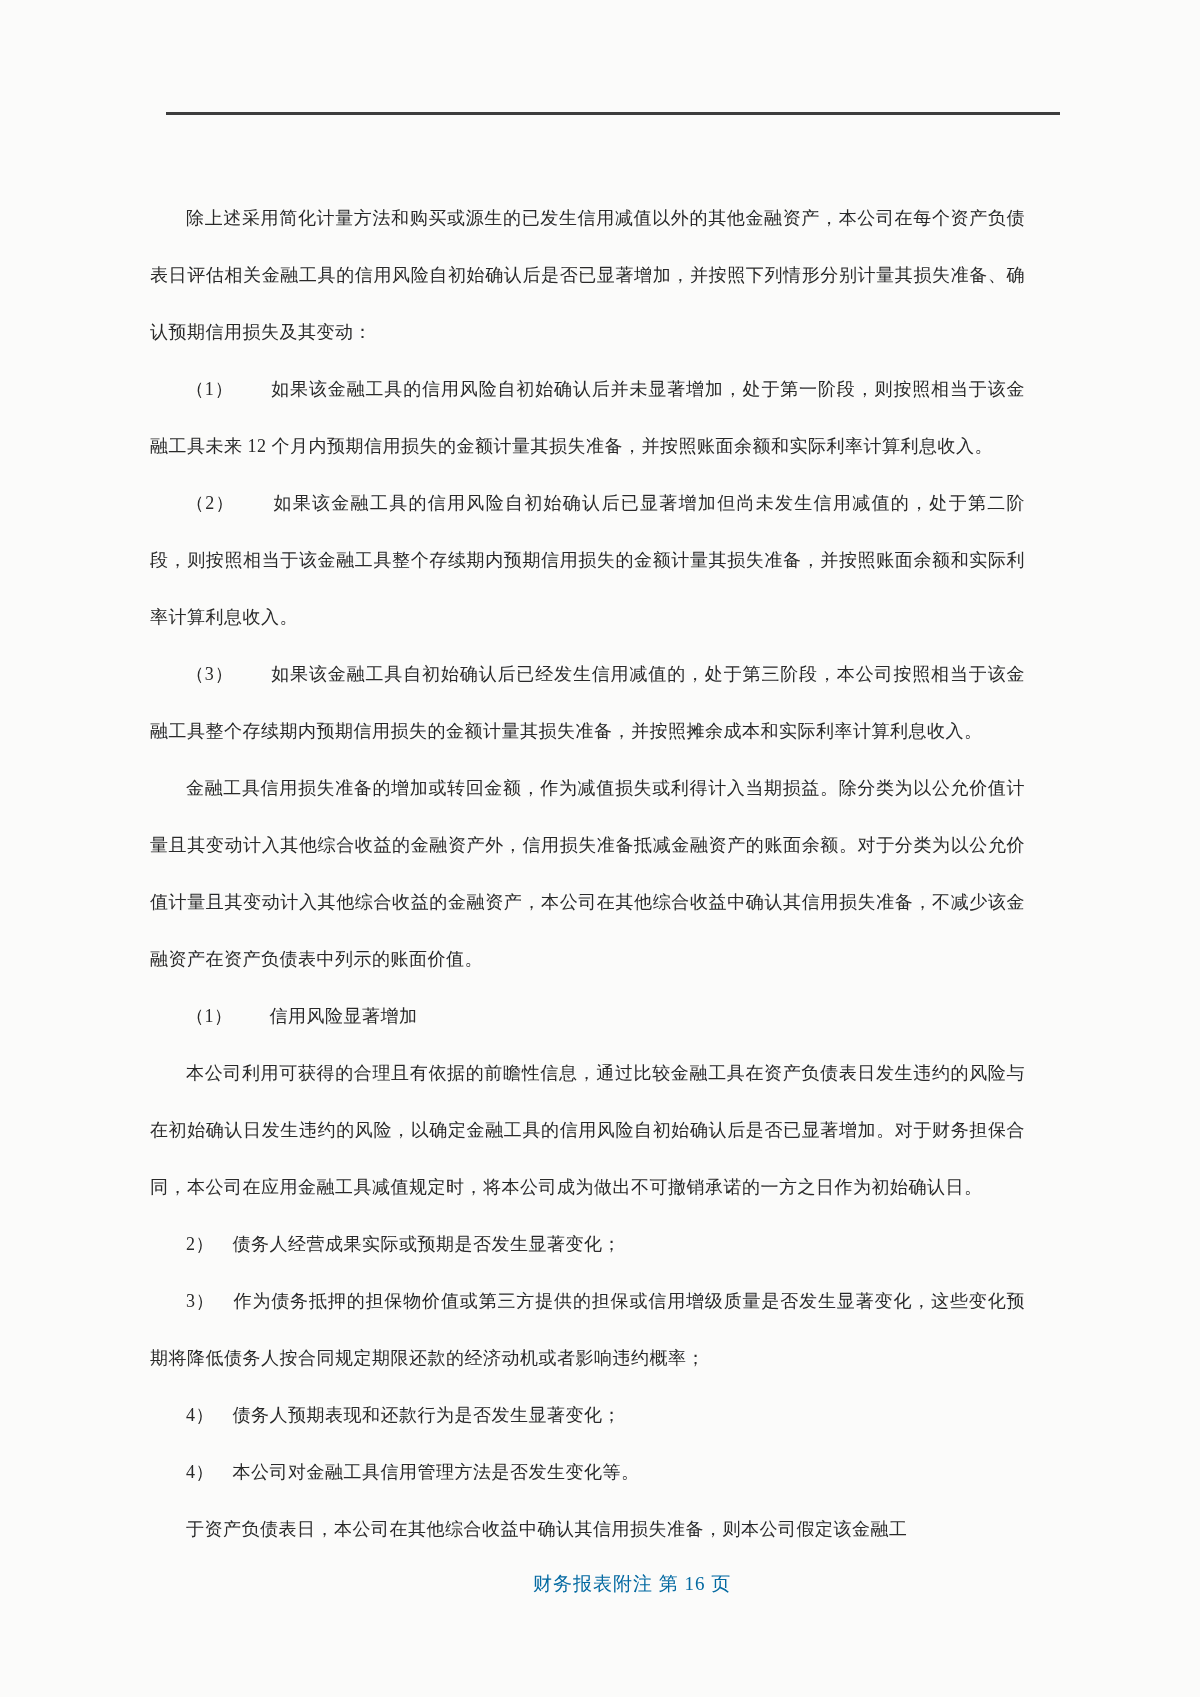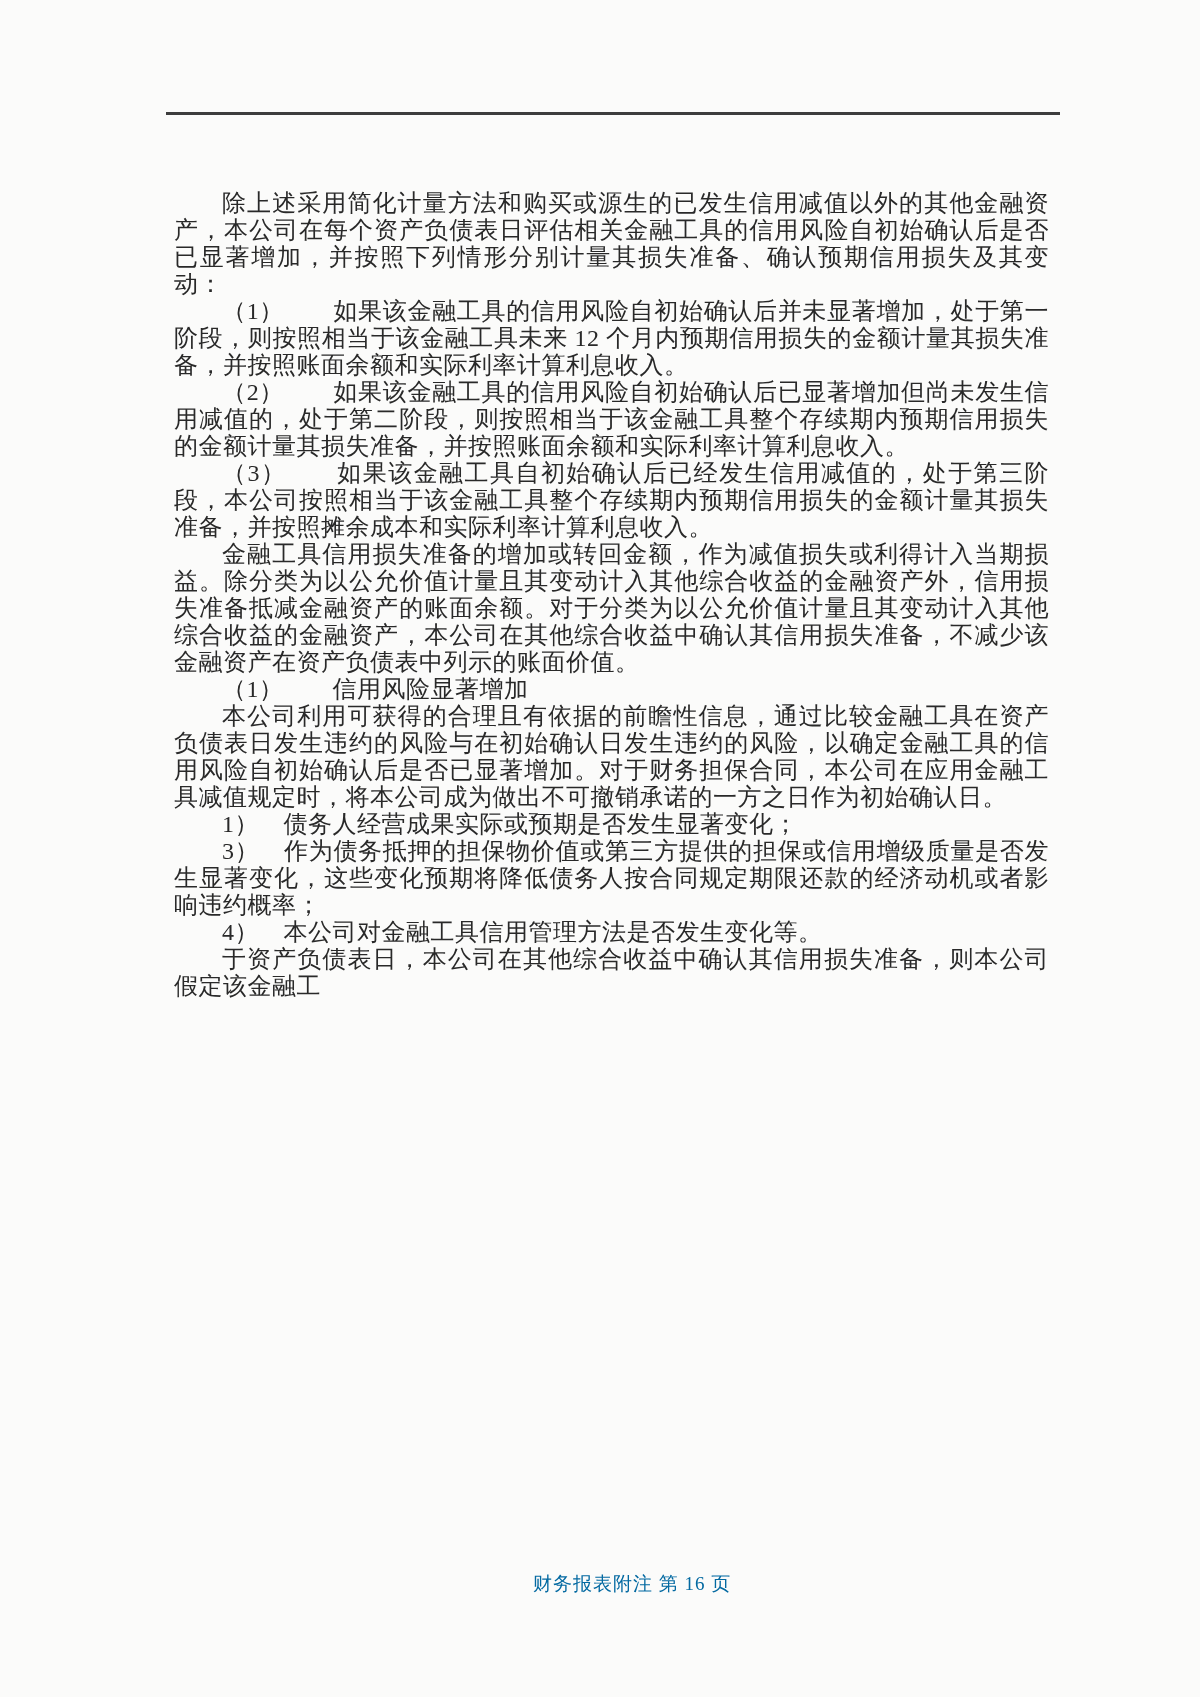--- a/index.html
+++ b/index.html
@@ -20,25 +20,25 @@
   .header-rule {
     position: absolute;
     left: 166px;
     top: 112px;
     width: 894px;
     height: 3px;
     background: #3d3d3d;
   }
   .content {
     position: absolute;
-    left: 174px;
+    left: 150px;
     top: 190px;
     width: 875px;
-    font-size: 24px;
-    line-height: 27px;
+    font-size: 18px;
+    line-height: 57px;
     text-align: justify;
     letter-spacing: 0.5px;
   }
   .content p {
     margin: 0;
     padding: 0;
     text-indent: 2em;
   }
   .footer {
     position: absolute;
@@ -60,21 +60,22 @@
   <div class="header-rule"></div>
 
   <div class="content">
     <p>除上述采用简化计量方法和购买或源生的已发生信用减值以外的其他金融资产，本公司在每个资产负债表日评估相关金融工具的信用风险自初始确认后是否已显著增加，并按照下列情形分别计量其损失准备、确认预期信用损失及其变动：</p>
     <p>（1）　　如果该金融工具的信用风险自初始确认后并未显著增加，处于第一阶段，则按照相当于该金融工具未来 12 个月内预期信用损失的金额计量其损失准备，并按照账面余额和实际利率计算利息收入。</p>
     <p>（2）　　如果该金融工具的信用风险自初始确认后已显著增加但尚未发生信用减值的，处于第二阶段，则按照相当于该金融工具整个存续期内预期信用损失的金额计量其损失准备，并按照账面余额和实际利率计算利息收入。</p>
     <p>（3）　　如果该金融工具自初始确认后已经发生信用减值的，处于第三阶段，本公司按照相当于该金融工具整个存续期内预期信用损失的金额计量其损失准备，并按照摊余成本和实际利率计算利息收入。</p>
     <p>金融工具信用损失准备的增加或转回金额，作为减值损失或利得计入当期损益。除分类为以公允价值计量且其变动计入其他综合收益的金融资产外，信用损失准备抵减金融资产的账面余额。对于分类为以公允价值计量且其变动计入其他综合收益的金融资产，本公司在其他综合收益中确认其信用损失准备，不减少该金融资产在资产负债表中列示的账面价值。</p>
     <p>（1）　　信用风险显著增加</p>
     <p>本公司利用可获得的合理且有依据的前瞻性信息，通过比较金融工具在资产负债表日发生违约的风险与在初始确认日发生违约的风险，以确定金融工具的信用风险自初始确认后是否已显著增加。对于财务担保合同，本公司在应用金融工具减值规定时，将本公司成为做出不可撤销承诺的一方之日作为初始确认日。</p>
-    <p>1）　债务人经营成果实际或预期是否发生显著变化；</p>
+    <p>2）　债务人经营成果实际或预期是否发生显著变化；</p>
     <p>3）　作为债务抵押的担保物价值或第三方提供的担保或信用增级质量是否发生显著变化，这些变化预期将降低债务人按合同规定期限还款的经济动机或者影响违约概率；</p>
+    <p>4）　债务人预期表现和还款行为是否发生显著变化；</p>
     <p>4）　本公司对金融工具信用管理方法是否发生变化等。</p>
     <p>于资产负债表日，本公司在其他综合收益中确认其信用损失准备，则本公司假定该金融工</p>
   </div>
 
   <div class="footer">财务报表附注 第 16 页</div>
 
 </div>
 
 </body></html>

